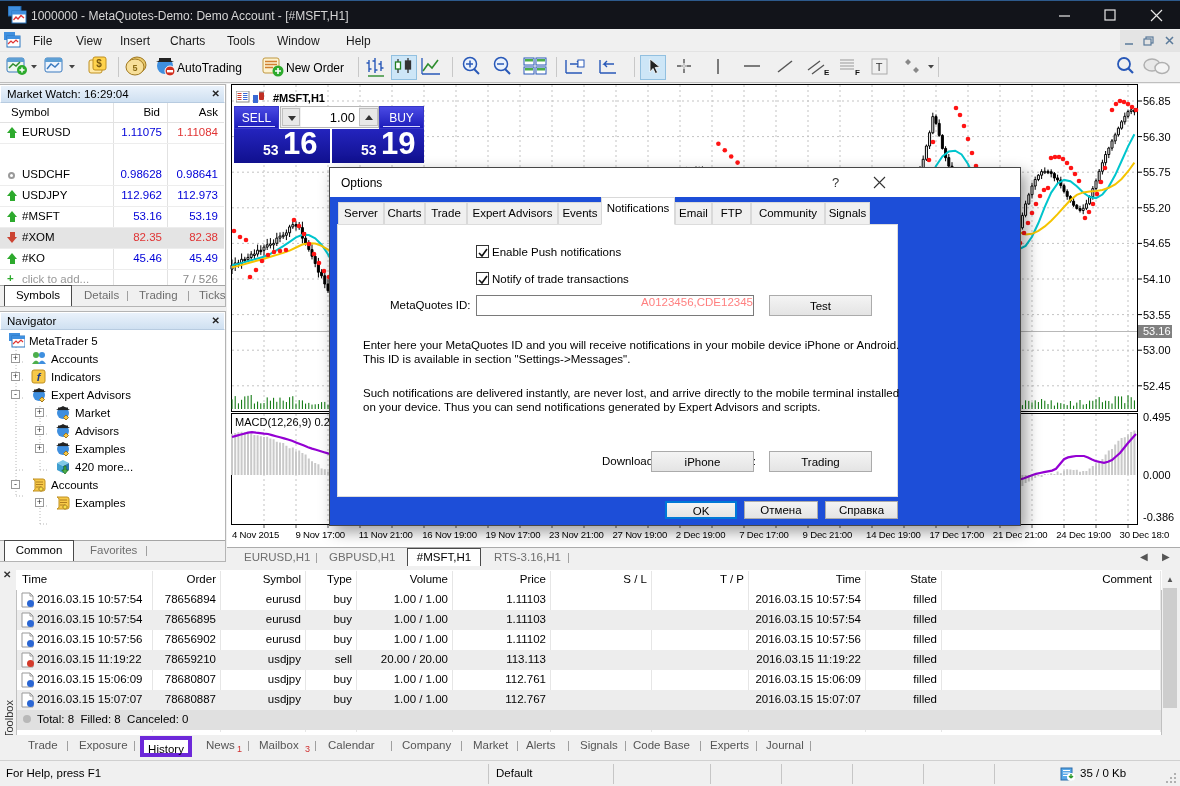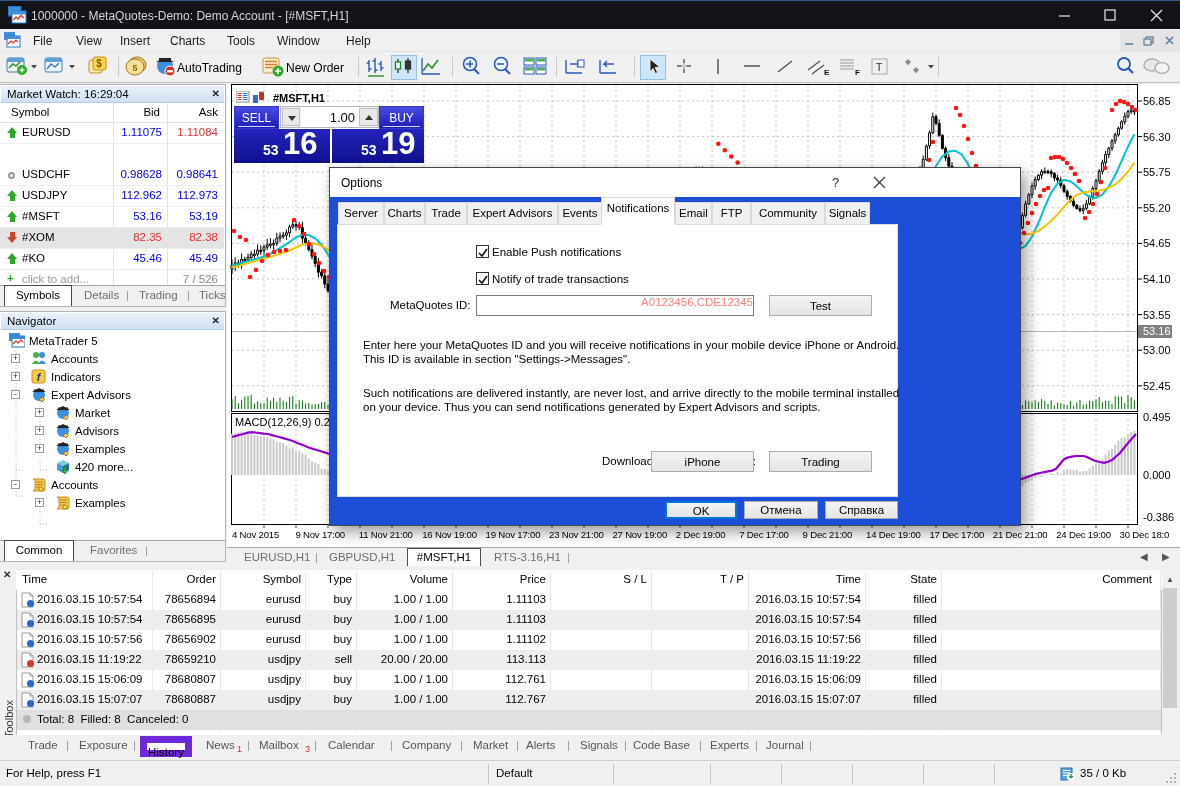--- a/index.html
+++ b/index.html
@@ -732,21 +732,21 @@
 <div class="abs" style="left:17px;top:144px;width:1144px;height:20px;background:#e0e0e0;font-size:11.5px">
       <span class="abs" style="left:6px;top:5px;width:8px;height:8px;border-radius:50%;background:#b8b8b8"></span>
       <span class="cell" style="left:20px;font-weight:normal">Total: 8&nbsp; Filled: 8&nbsp; Canceled: 0</span>
     </div>
 <div class="abs" style="left:1162px;top:5px;width:16px;height:181px;background:#f0f0f0">
       <div class="abs" style="left:0;top:0;width:16px;height:16px;color:#555;font-size:8px;text-align:center;padding-top:4px">▲</div>
       <div class="abs" style="left:1px;top:17px;width:14px;height:120px;background:#cdcdcd"></div>
       <div class="abs" style="left:0;bottom:0;width:16px;height:16px;color:#555;font-size:8px;text-align:center;padding-top:4px">▼</div>
     </div>
 <div class="abs" style="left:0;top:169px;width:1180px;height:23px;background:#f0f0f0;font-size:11.5px;color:#555">
-<div class="abs" style="left:140px;top:1px;width:52px;height:21px;background:#fff;border:7px solid #6d28d9;text-align:center;padding-top:3px;color:#000">History</div>
+<div class="abs" style="left:140px;top:1px;width:52px;height:21px;background:#fff;border:4px solid #6d28d9;text-align:center;padding-top:3px;color:#000">History</div>
 <span class="abs" style="left:28px;top:4px">Trade</span>
 <span class="abs" style="left:79px;top:4px">Exposure</span>
 <span class="abs" style="left:206px;top:4px">News</span>
 <span class="abs" style="left:259px;top:4px">Mailbox</span>
 <span class="abs" style="left:328px;top:4px">Calendar</span>
 <span class="abs" style="left:402px;top:4px">Company</span>
 <span class="abs" style="left:473px;top:4px">Market</span>
 <span class="abs" style="left:526px;top:4px">Alerts</span>
 <span class="abs" style="left:580px;top:4px">Signals</span>
 <span class="abs" style="left:633px;top:4px">Code Base</span>

